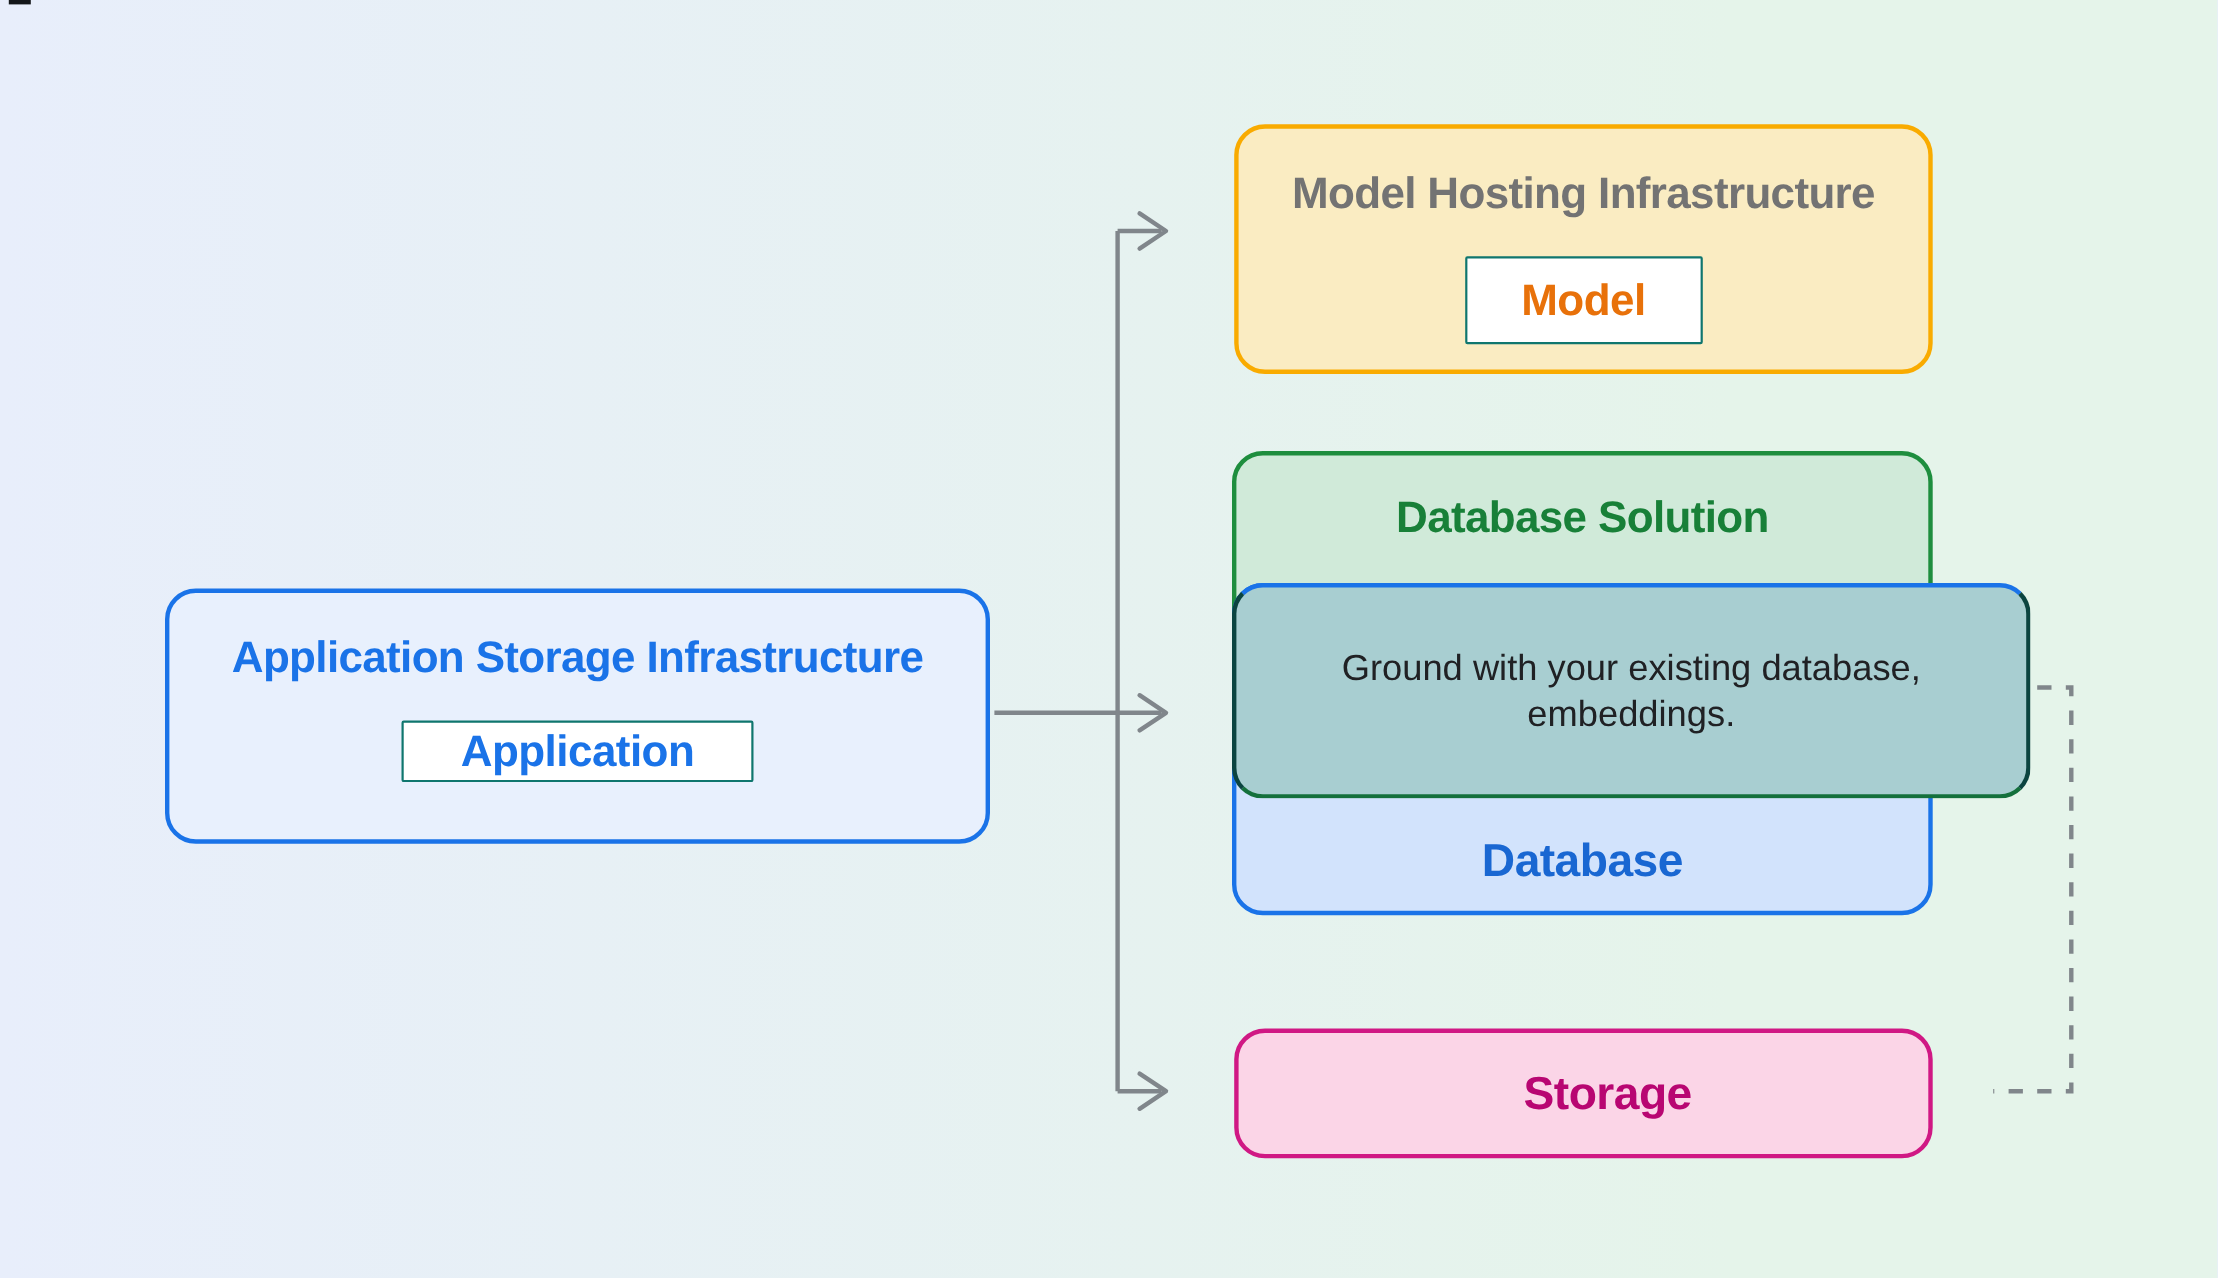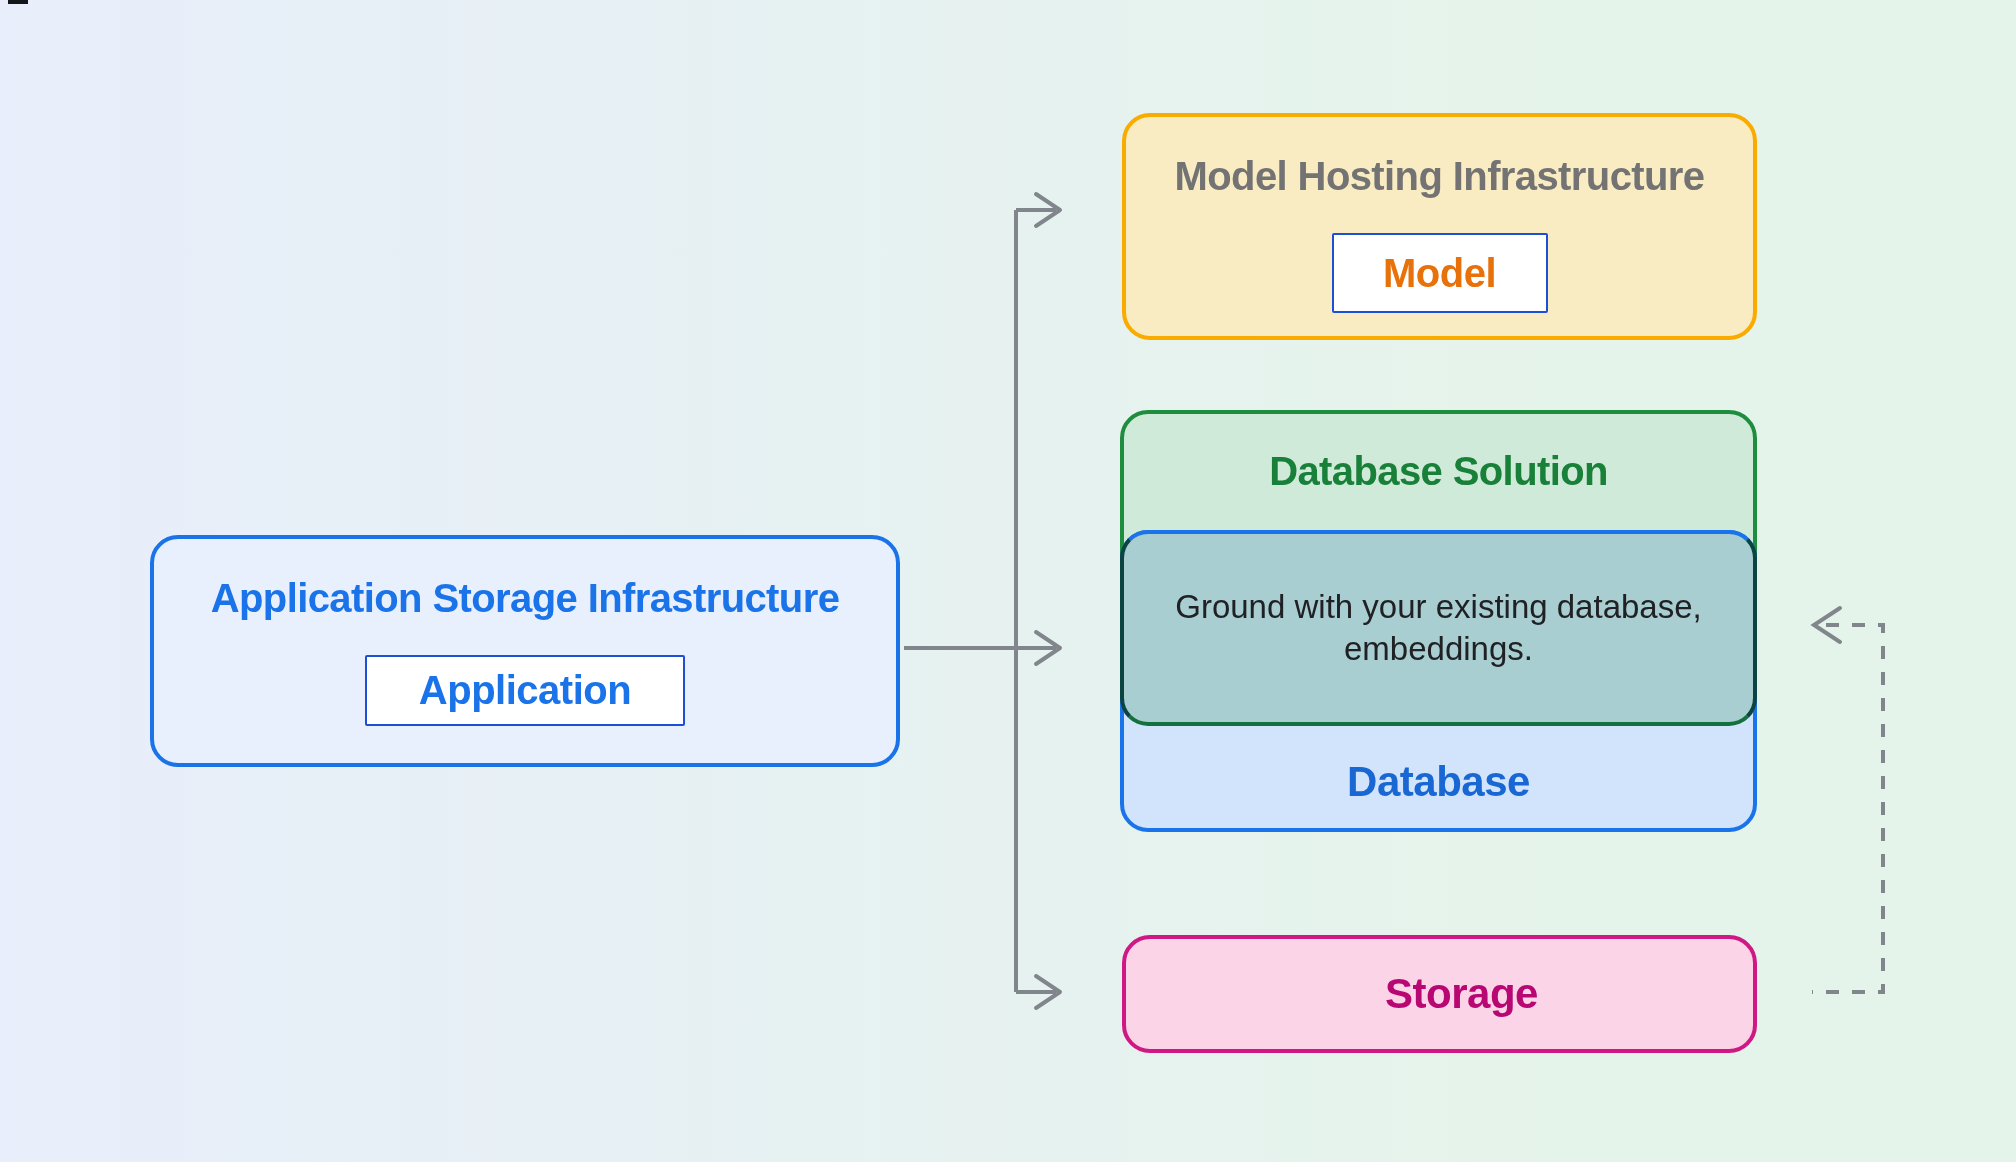--- a/index.html
+++ b/index.html
@@ -33,42 +33,42 @@
   .box-title {
     font-size: 40px;
     font-weight: 700;
     letter-spacing: -0.6px;
     line-height: 46px;
     white-space: nowrap;
   }
   .chip {
     margin-top: 34px;
     background: #ffffff;
-    border: 2px solid #1d4ed8;
+    border: 2px solid #0f766e;
     border-radius: 2px;
     display: flex;
     align-items: center;
     justify-content: center;
     font-size: 40px;
     font-weight: 700;
     letter-spacing: -0.5px;
   }
   .app-box   { left: 150px;  top: 535px; width: 750px; height: 232px; padding-top: 36px; }
-  .chip-app  { width: 320px; height: 71px; }
+  .chip-app  { width: 320px; height: 56px; }
   .model-box { left: 1122px; top: 113px; width: 635px; height: 227px; padding-top: 36px; }
   .chip-model{ width: 216px; height: 80px; }
   .grounding-box { left: 1120px; top: 410px; width: 637px; height: 316px; padding-top: 34px; z-index: 1; }
   .database-box  { left: 1120px; top: 530px; width: 637px; height: 302px; z-index: 2; }
   .db-label {
     position: absolute; left: 0; right: 0; top: 192px; height: 112px;
     display: flex; align-items: center; justify-content: center;
     font-size: 42px; font-weight: 700; letter-spacing: -0.5px;
   }
   .overlap-box {
-    position: absolute; left: 1120px; top: 530px; width: 637px; height: 196px;
+    position: absolute; left: 1120px; top: 530px; width: 726px; height: 196px;
     border-radius: 28px;
     border: 4px solid #0B4440;
     border-top-color: #1A73E8;
     border-bottom-color: #14703C;
     z-index: 3;
     display: flex; flex-direction: column;
     align-items: center; justify-content: center;
   }
   .overlap-line {
     font-size: 33px;

